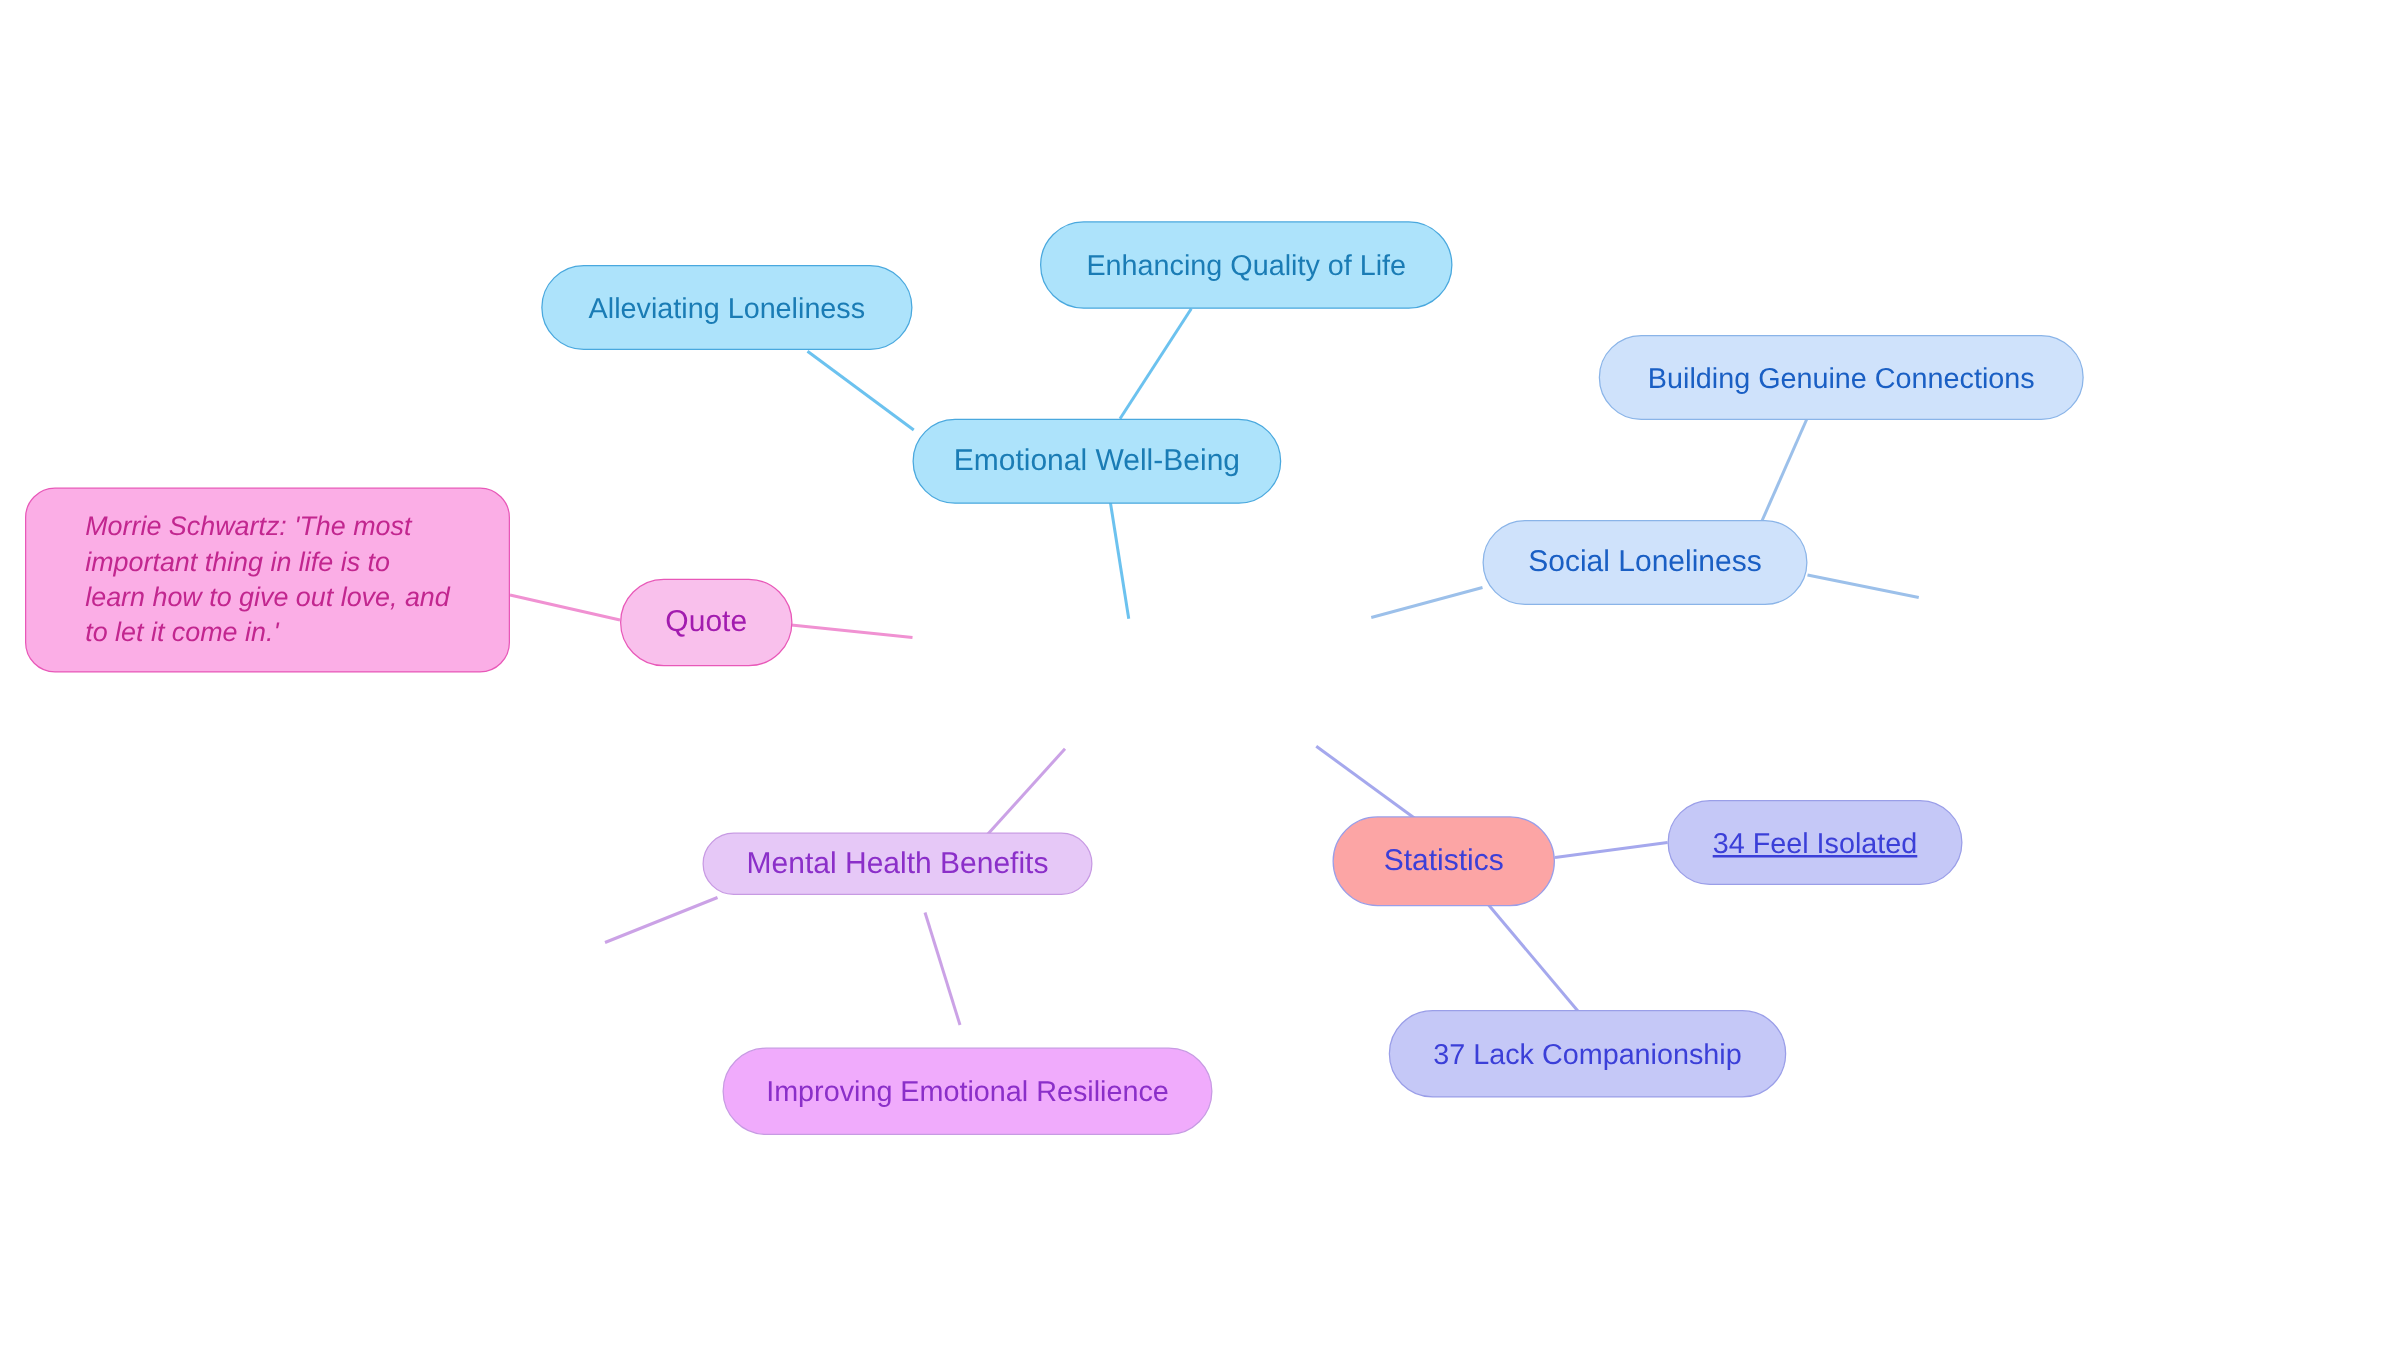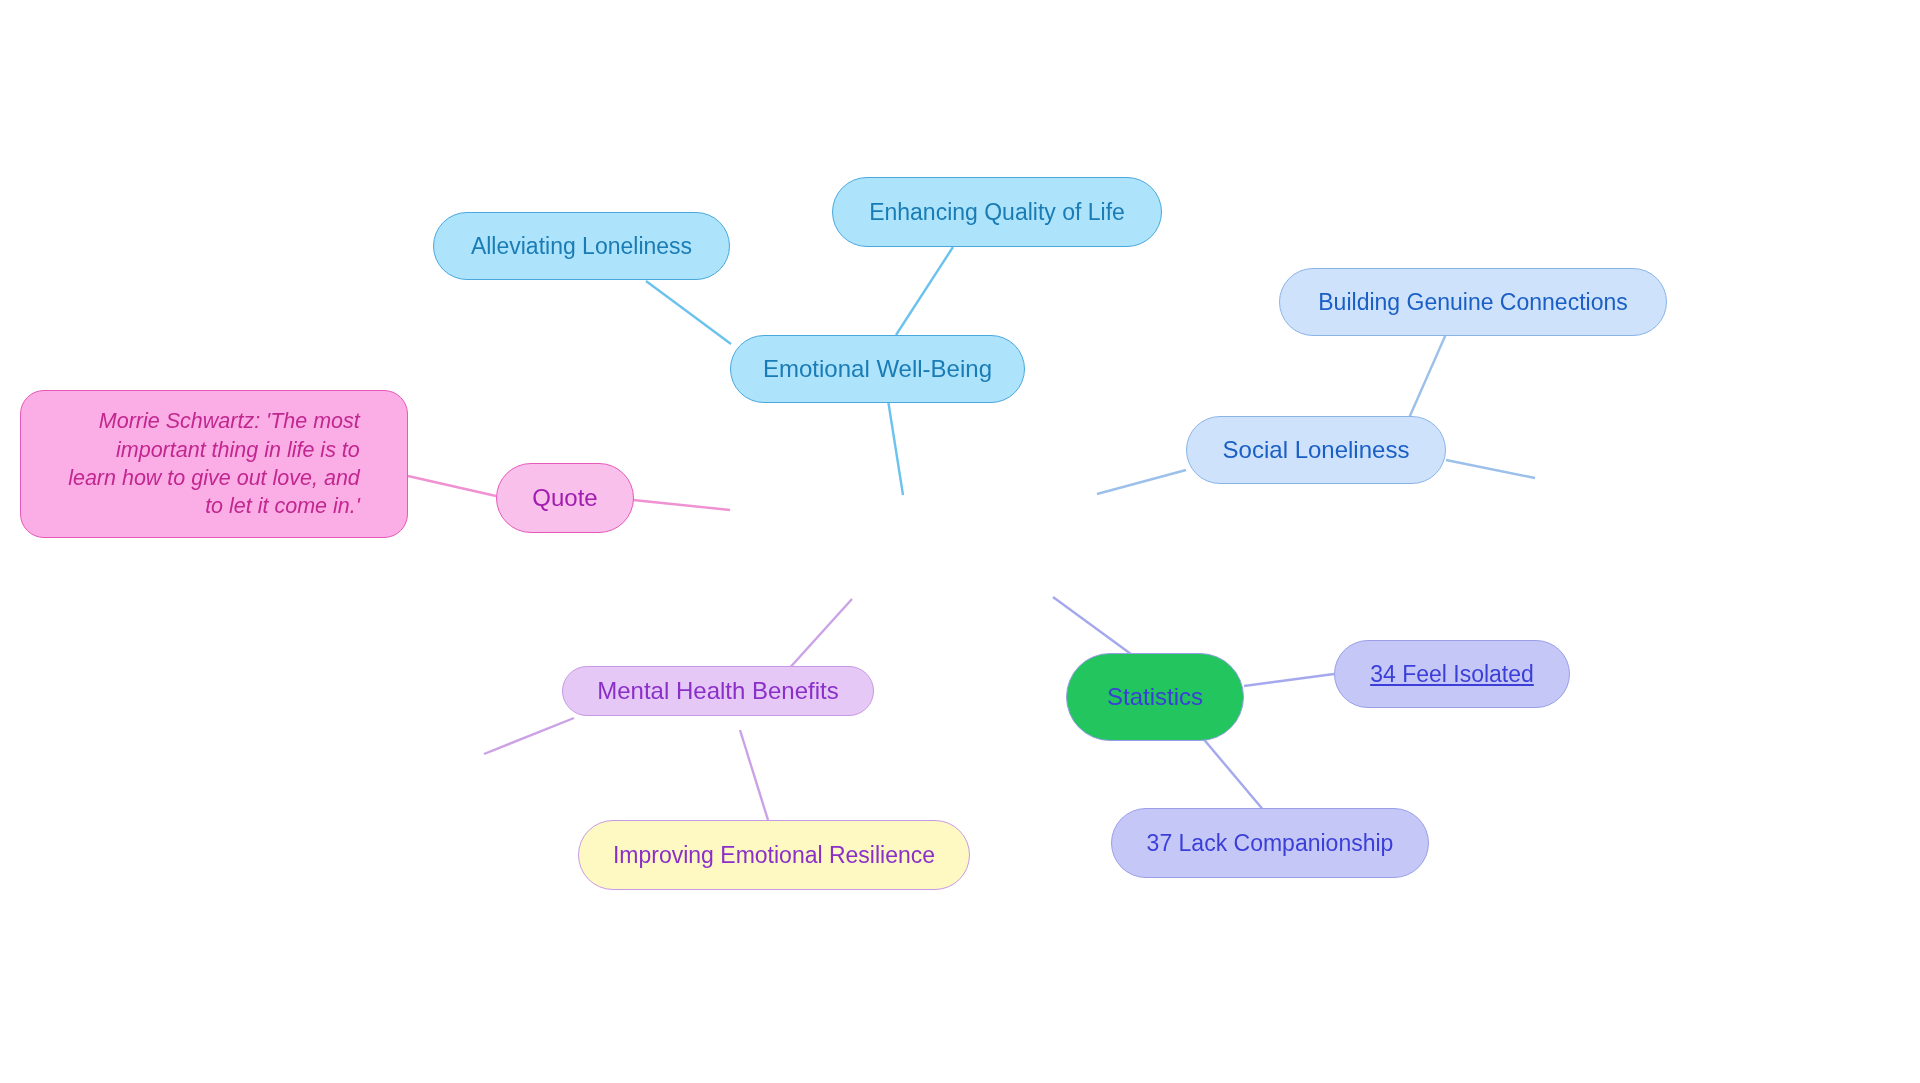--- a/index.html
+++ b/index.html
@@ -41,21 +41,21 @@
     height: 1083px;
     z-index: 2;
   }
 
   .node {
     position: absolute;
     box-sizing: border-box;
     display: flex;
     align-items: center;
     justify-content: center;
-    text-align: right;
+    text-align: left;
     border-radius: 999px;
     border-style: solid;
     border-width: 1.5px;
     line-height: 1.32;
     padding: 0 18px;
     white-space: pre-line;
   }
 
   .node.central {
     border-radius: 26px;
@@ -118,35 +118,35 @@
     <div class="node lvl2" style="left:832px; top:177px; width:330px; height:70px;
                 background:#ade3fb; border-color:#49a8de; color:#1a7cb5;">Enhancing Quality of Life</div>
 
     <div class="node lvl1" style="left:1186px; top:416px; width:260px; height:68px;
                 background:#cfe2fb; border-color:#8ab4e8; color:#1a5fc4;">Social Loneliness</div>
 
     <div class="node lvl2" style="left:1279px; top:268px; width:388px; height:68px;
                 background:#cfe2fb; border-color:#8ab4e8; color:#1a5fc4;">Building Genuine Connections</div>
 
 
-    <div class="node lvl1" style="left:1066px; top:653px; width:178px; height:88px;
-                background:#22c55e; border-color:#9a9ee8; color:#3b3fd8;">Statistics</div>
+    <div class="node lvl1" style="left:1066px; top:653px; width:178px; height:72px;
+                background:#fca5a5; border-color:#9a9ee8; color:#3b3fd8;">Statistics</div>
 
     <div class="node lvl2" style="left:1334px; top:640px; width:236px; height:68px;
                 background:#c5c8f7; border-color:#9a9ee8; color:#3b3fd8;text-decoration:underline;">34 Feel Isolated</div>
 
     <div class="node lvl2" style="left:1111px; top:808px; width:318px; height:70px;
                 background:#c5c8f7; border-color:#9a9ee8; color:#3b3fd8;">37 Lack Companionship</div>
 
     <div class="node lvl1" style="left:562px; top:666px; width:312px; height:50px;
                 background:#e6c8f7; border-color:#c79ae3; color:#8b2fc9;">Mental Health Benefits</div>
 
 
-    <div class="node lvl2" style="left:578px; top:820px; width:392px; height:70px;
-                background:#fef9c3; border-color:#c79ae3; color:#8b2fc9;">Improving Emotional Resilience</div>
+    <div class="node lvl2" style="left:578px; top:838px; width:392px; height:70px;
+                background:#f0abfc; border-color:#c79ae3; color:#8b2fc9;">Improving Emotional Resilience</div>
 
     <div class="node lvl1" style="left:496px; top:463px; width:138px; height:70px;
                 background:#f9c0ec; border-color:#e858b8; color:#a21caf;">Quote</div>
 
     <div class="node quote-text" style="left:20px; top:390px; width:388px; height:148px;
                 background:#fbaee6; border-color:#e858b8; color:#c2268f;
                 border-radius:24px;font-style:italic;">Morrie Schwartz: 'The most
 important thing in life is to
 learn how to give out love, and
 to let it come in.'</div>

